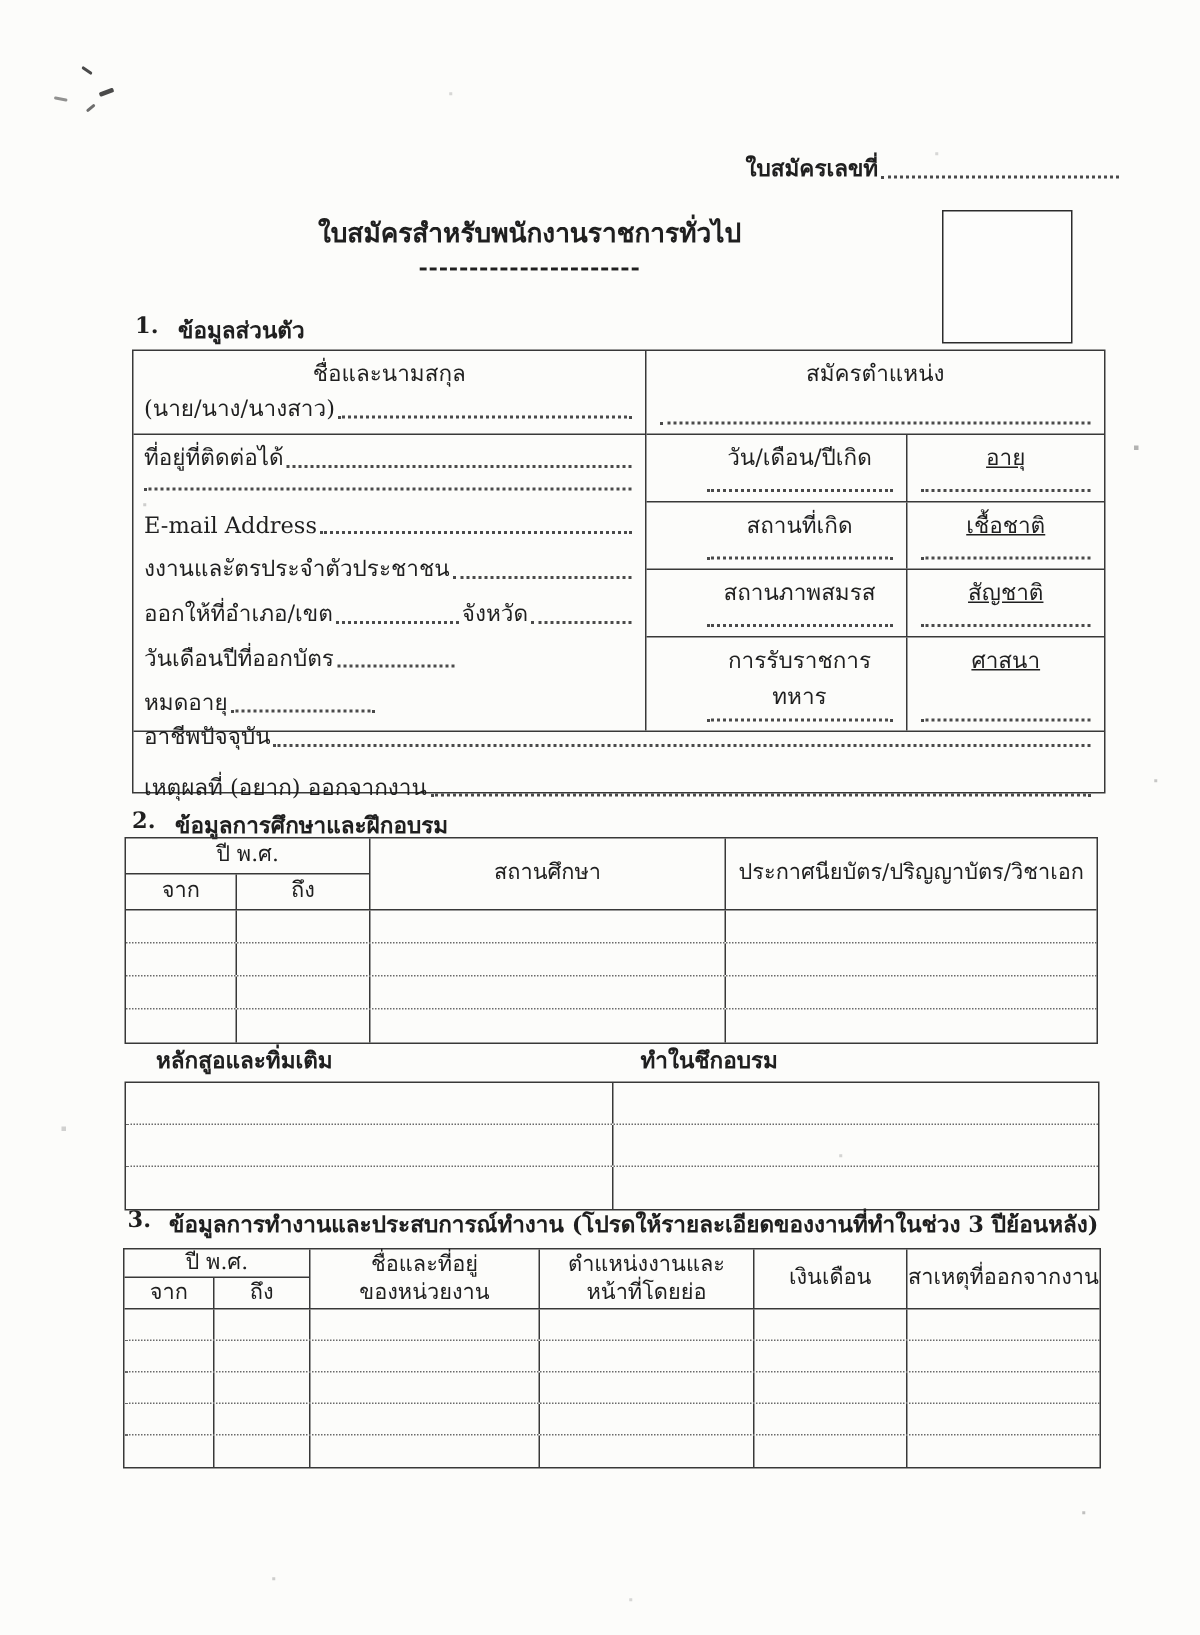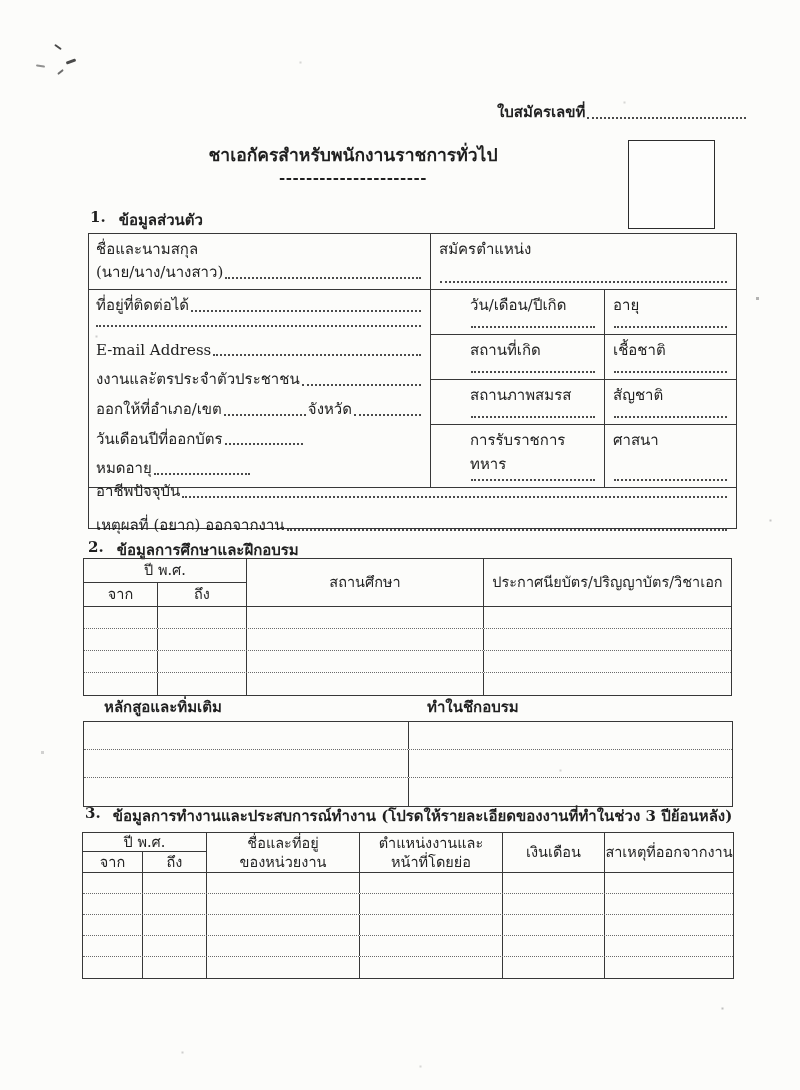--- a/index.html
+++ b/index.html
@@ -5,41 +5,41 @@
   * { margin:0; padding:0; box-sizing:border-box; }
   html,body { width:800px; height:1090px; }
   body {
     position:relative;
     background:#fcfcfa;
     font-family:"DejaVu Serif","Liberation Serif",serif;
     color:#1f1f1f;
     font-size:15px;
     overflow:hidden;
   }
-  .abs { position:absolute; }
+  .abs { position:absolute;text-align:center; }
   .b { font-weight:bold; }
   .center { text-align:center; }
   .flex-line { display:flex; align-items:flex-end; line-height:1.5; }
   .dots { flex:1 1 auto; border-bottom:2px dotted #4a4a4a; height:3px; margin:0 2px 5px 2px; min-width:8px; }
   .dots.fx { flex:0 0 auto; }
   .dotline { border-bottom:2px dotted #4a4a4a; height:3px; margin:2px 1px 6px 1px; }
   .cellpad { padding:3px 8px 0 8px; display:flex; flex-direction:column; justify-content:space-between; height:100%; }
   .hcell { display:flex; align-items:center; justify-content:center; line-height:1.3; }
   
   .t1 { border:1.5px solid #383838; }
   .t1-main { display:flex; height:254px; border-bottom:1.5px solid #383838; }
   .t1-left { width:342px; border-right:1.4px solid #383838; display:flex; flex-direction:column; }
   .t1-name { height:56px; border-bottom:1.4px solid #383838; padding:3px 7px 0 7px; line-height:1.6; }
   .t1-lbody { flex:1; padding:4px 7px 7px 7px; display:flex; flex-direction:column; justify-content:space-between; }
   .t1-right { flex:1; display:flex; flex-direction:column; }
   .t1-pos { height:56px; border-bottom:1.4px solid #383838; }
   .t1-pair { flex:1; display:flex; border-bottom:1.3px solid #383838; }
   .t1-pair.last { border-bottom:none; }
   .t1-c1 { width:143px; border-right:1.3px solid #383838;margin-left:31px; }
-  .t1-c2 { flex:1; }
+  .t1-c2 { flex:1;text-decoration:underline; }
   .t1-bottom { height:40px; padding:0 7px; display:flex; flex-direction:column; justify-content:center; gap:11px; }
   
   .tbl { border:1.5px solid #383838; font-size:14.5px; }
   .row { display:flex; border-bottom:1.5px dotted #6a6a6a; }
   .row.last { border-bottom:none; }
   .vr { border-right:1.3px solid #383838; }
   .pencil span { position:absolute; background:#4a4a4a; border-radius:1px; }
   #speckles { position:absolute; left:0; top:0; width:1px; height:1px;
     box-shadow: 757px 298px 0 1px rgba(90,90,90,.45),
                 96px 336px 0 .5px rgba(120,120,120,.35),
@@ -62,21 +62,21 @@
   <span style="left:6px;top:27px;width:9px;height:2px;transform:rotate(10deg);opacity:.6;"></span>
   <span style="left:27px;top:33px;width:7px;height:2px;transform:rotate(-40deg);opacity:.8;"></span>
 </div>
 
 <div class="flex-line abs" style="left:497px;top:101px;width:251px;">
   <span class="b">ใบสมัครเลขที่</span>
   <span class="dots"></span>
 </div>
 
 <div class="abs center" style="left:0;top:141px;width:706px;">
-  <div class="b" style="font-size:17.5px;">ชาเอกัครสำหรับพนักงานราชการทั่วไป</div>
+  <div class="b" style="font-size:17.5px;">ใบสมัครสำหรับพนักงานราชการทั่วไป</div>
   <div class="b" style="font-size:15px;letter-spacing:.5px;line-height:1.2;">----------------------</div>
 </div>
 
 <div class="abs" style="left:628px;top:140px;width:87px;height:89px;border:1.7px solid #2c2c2c;background:#fdfdfc;"></div>
 
 <div class="abs b" style="left:90px;top:208px;display:flex;gap:13px;">
   <span>1.</span>
   <span>ข้อมูลส่วนตัว</span>
 </div>
 

